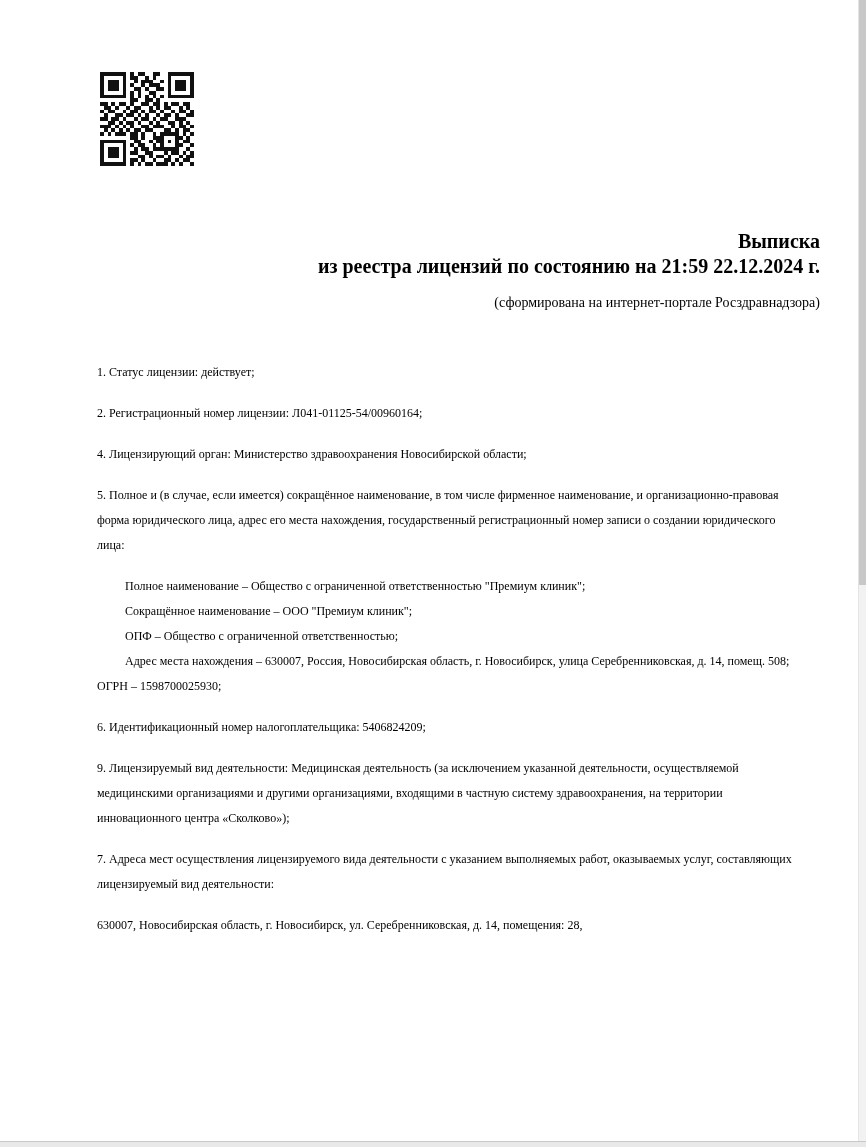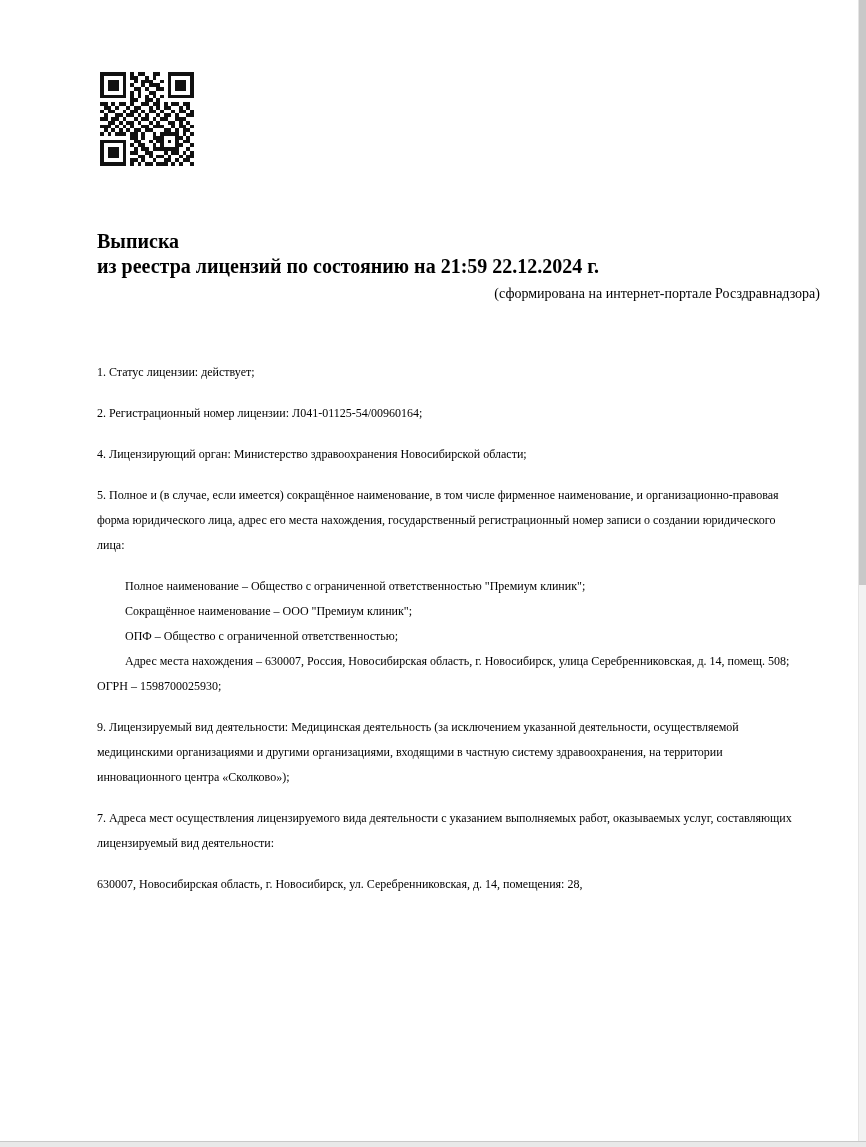--- a/index.html
+++ b/index.html
@@ -20,28 +20,28 @@
   .qr {
     position: absolute;
     left: 100px; top: 72px;
     width: 94px; height: 94px;
   }
   .qr svg { width: 100%; height: 100%; shape-rendering: crispEdges; }
   .title-block {
     position: absolute;
     left: 97px; top: 229px;
     width: 723px;
-    text-align: left;
+    text-align: right;
     font-weight: bold;
     font-size: 20px;
     line-height: 25px;
   }
   .subtitle {
     position: absolute;
-    left: 97px; top: 285px;
+    left: 97px; top: 294px;
     width: 723px;
     text-align: right;
     font-size: 14px;
     line-height: 18px;
   }
   .body-text {
     position: absolute;
     left: 97px; top: 360px;
     width: 706px;
     font-size: 12px;
@@ -91,20 +91,21 @@
   <div class="body-text">
     <p>1. Статус лицензии: действует;</p>
     <p>2. Регистрационный номер лицензии: Л041-01125-54/00960164;</p>
     <p>4. Лицензирующий орган: Министерство здравоохранения Новосибирской области;</p>
     <p>5. Полное и (в случае, если имеется) сокращённое наименование, в том числе фирменное наименование, и организационно-правовая форма юридического лица, адрес его места нахождения, государственный регистрационный номер записи о создании юридического лица:</p>
     <p class="tight">Полное наименование – Общество с ограниченной ответственностью "Премиум клиник";</p>
     <p class="tight">Сокращённое наименование – ООО "Премиум клиник";</p>
     <p class="tight">ОПФ – Общество с ограниченной ответственностью;</p>
     <p class="tight">Адрес места нахождения – 630007, Россия, Новосибирская область, г. Новосибирск, улица Серебренниковская, д. 14, помещ. 508;</p>
     <p>ОГРН – 1598700025930;</p>
+    <p>6. Идентификационный номер налогоплательщика: 5406824209;</p>
     <p>9. Лицензируемый вид деятельности: Медицинская деятельность (за исключением указанной деятельности, осуществляемой медицинскими организациями и другими организациями, входящими в частную систему здравоохранения, на территории инновационного центра «Сколково»);</p>
     <p>7. Адреса мест осуществления лицензируемого вида деятельности с указанием выполняемых работ, оказываемых услуг, составляющих лицензируемый вид деятельности:</p>
     <p>630007, Новосибирская область, г. Новосибирск, ул. Серебренниковская, д. 14, помещения: 28,</p>
   </div>
 
 </div>
 
 <div class="vscroll">
   <div class="vscroll-thumb"></div>
 </div>

